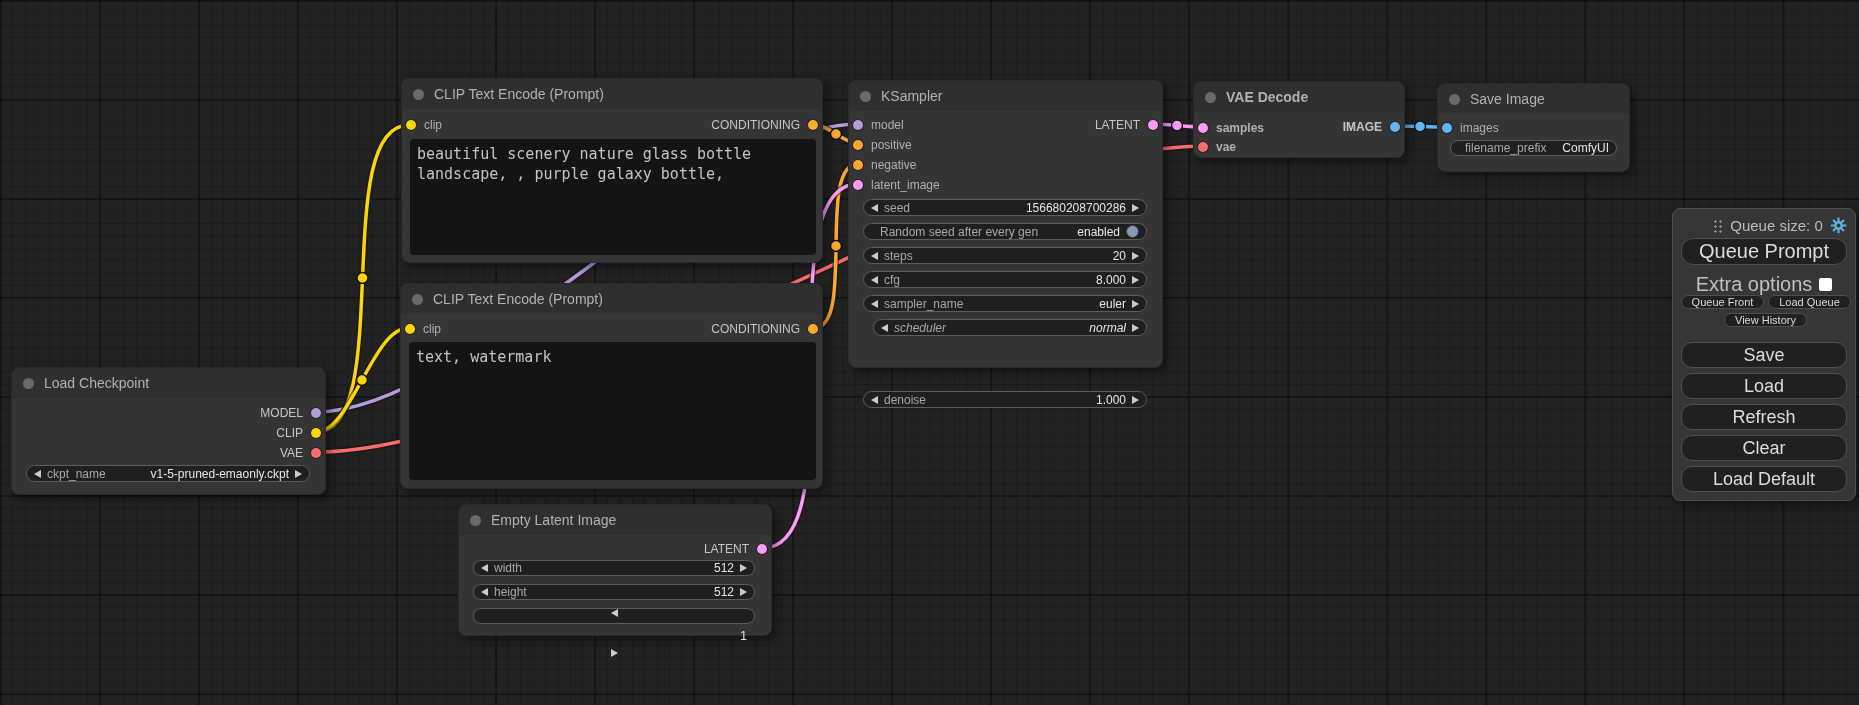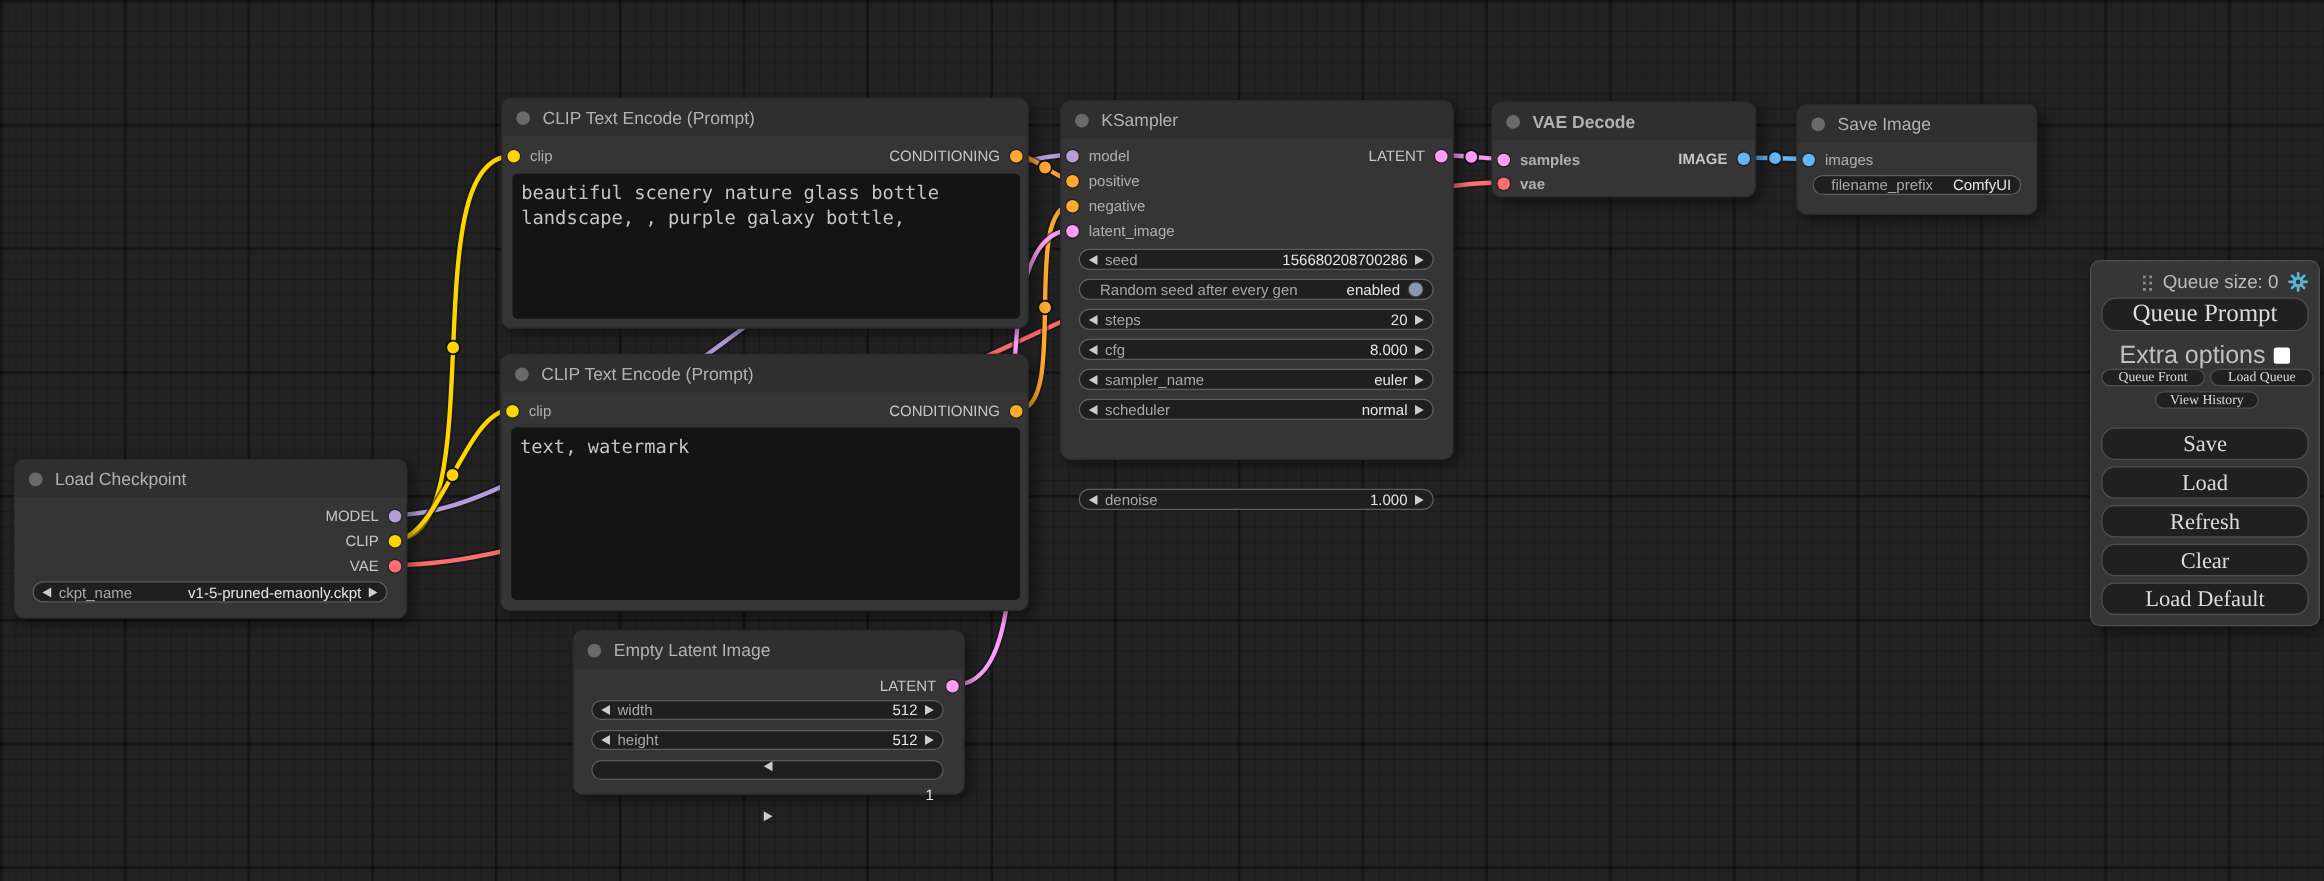--- a/index.html
+++ b/index.html
@@ -54,21 +54,21 @@
 
   .panel {
     position:absolute; z-index:3; background:#363636; border:1px solid #4f4f4f;
     border-radius:8px; box-shadow:4px 4px 12px rgba(0,0,0,0.5); color:#bdbdbd;
   }
   .panel-head { position:absolute; left:0; right:0; top:5px; height:20px; display:flex; align-items:flex-end; padding:0 8px;margin-left:32px; }
   .qsize { flex:1; text-align:center; font-size:15px; color:#bdbdbd; }
   .drag { width:10px; height:15px; background-image:radial-gradient(#8d8d8d 1.1px, transparent 1.3px); background-size:5px 5px; }
   .btn {
     position:absolute; background:#202020; border:1.5px solid #4f4f4f; color:#dcdcdc;
-    display:flex; align-items:center; justify-content:center; cursor:default;font-family:Liberation Serif, serif;
+    display:flex; align-items:center; justify-content:center; cursor:default;
   }
   .btn-big   { left:8px; right:8px; height:26px; border-radius:11px; font-size:18px; }
   .btn-queue { left:8px; right:8px; height:27px; border-radius:12px; font-size:20px; }
   .btn-sm    { height:14px; border-radius:8px; font-size:11px; }
   .extra-row { position:absolute; left:0; right:0; display:flex; align-items:center; justify-content:center; gap:7px; font-size:20px; color:#c0c0c0; }
   .chk { width:13px; height:13px; background:#ffffff; border-radius:2px; }
 </style>
 </head>
 <body>
 
@@ -216,21 +216,21 @@
       <span class="plabel">cfg</span>
       <span class="pvalue">8.000</span>
       <span class="arr-r"></span>
     </div>
     <div class="pill" style="left:14px; right:15px; top:214px;">
       <span class="arr-l"></span>
       <span class="plabel">sampler_name</span>
       <span class="pvalue">euler</span>
       <span class="arr-r"></span>
     </div>
-    <div class="pill" style="left:14px; right:15px; top:238px;">
+    <div class="pill" style="left:24px; right:15px; top:238px;font-style:italic;">
       <span class="arr-l"></span>
       <span class="plabel">scheduler</span>
       <span class="pvalue">normal</span>
       <span class="arr-r"></span>
     </div>
     <div class="pill" style="left:14px; right:15px; top:262px;margin-top:48px;">
       <span class="arr-l"></span>
       <span class="plabel">denoise</span>
       <span class="pvalue">1.000</span>
       <span class="arr-r"></span>

